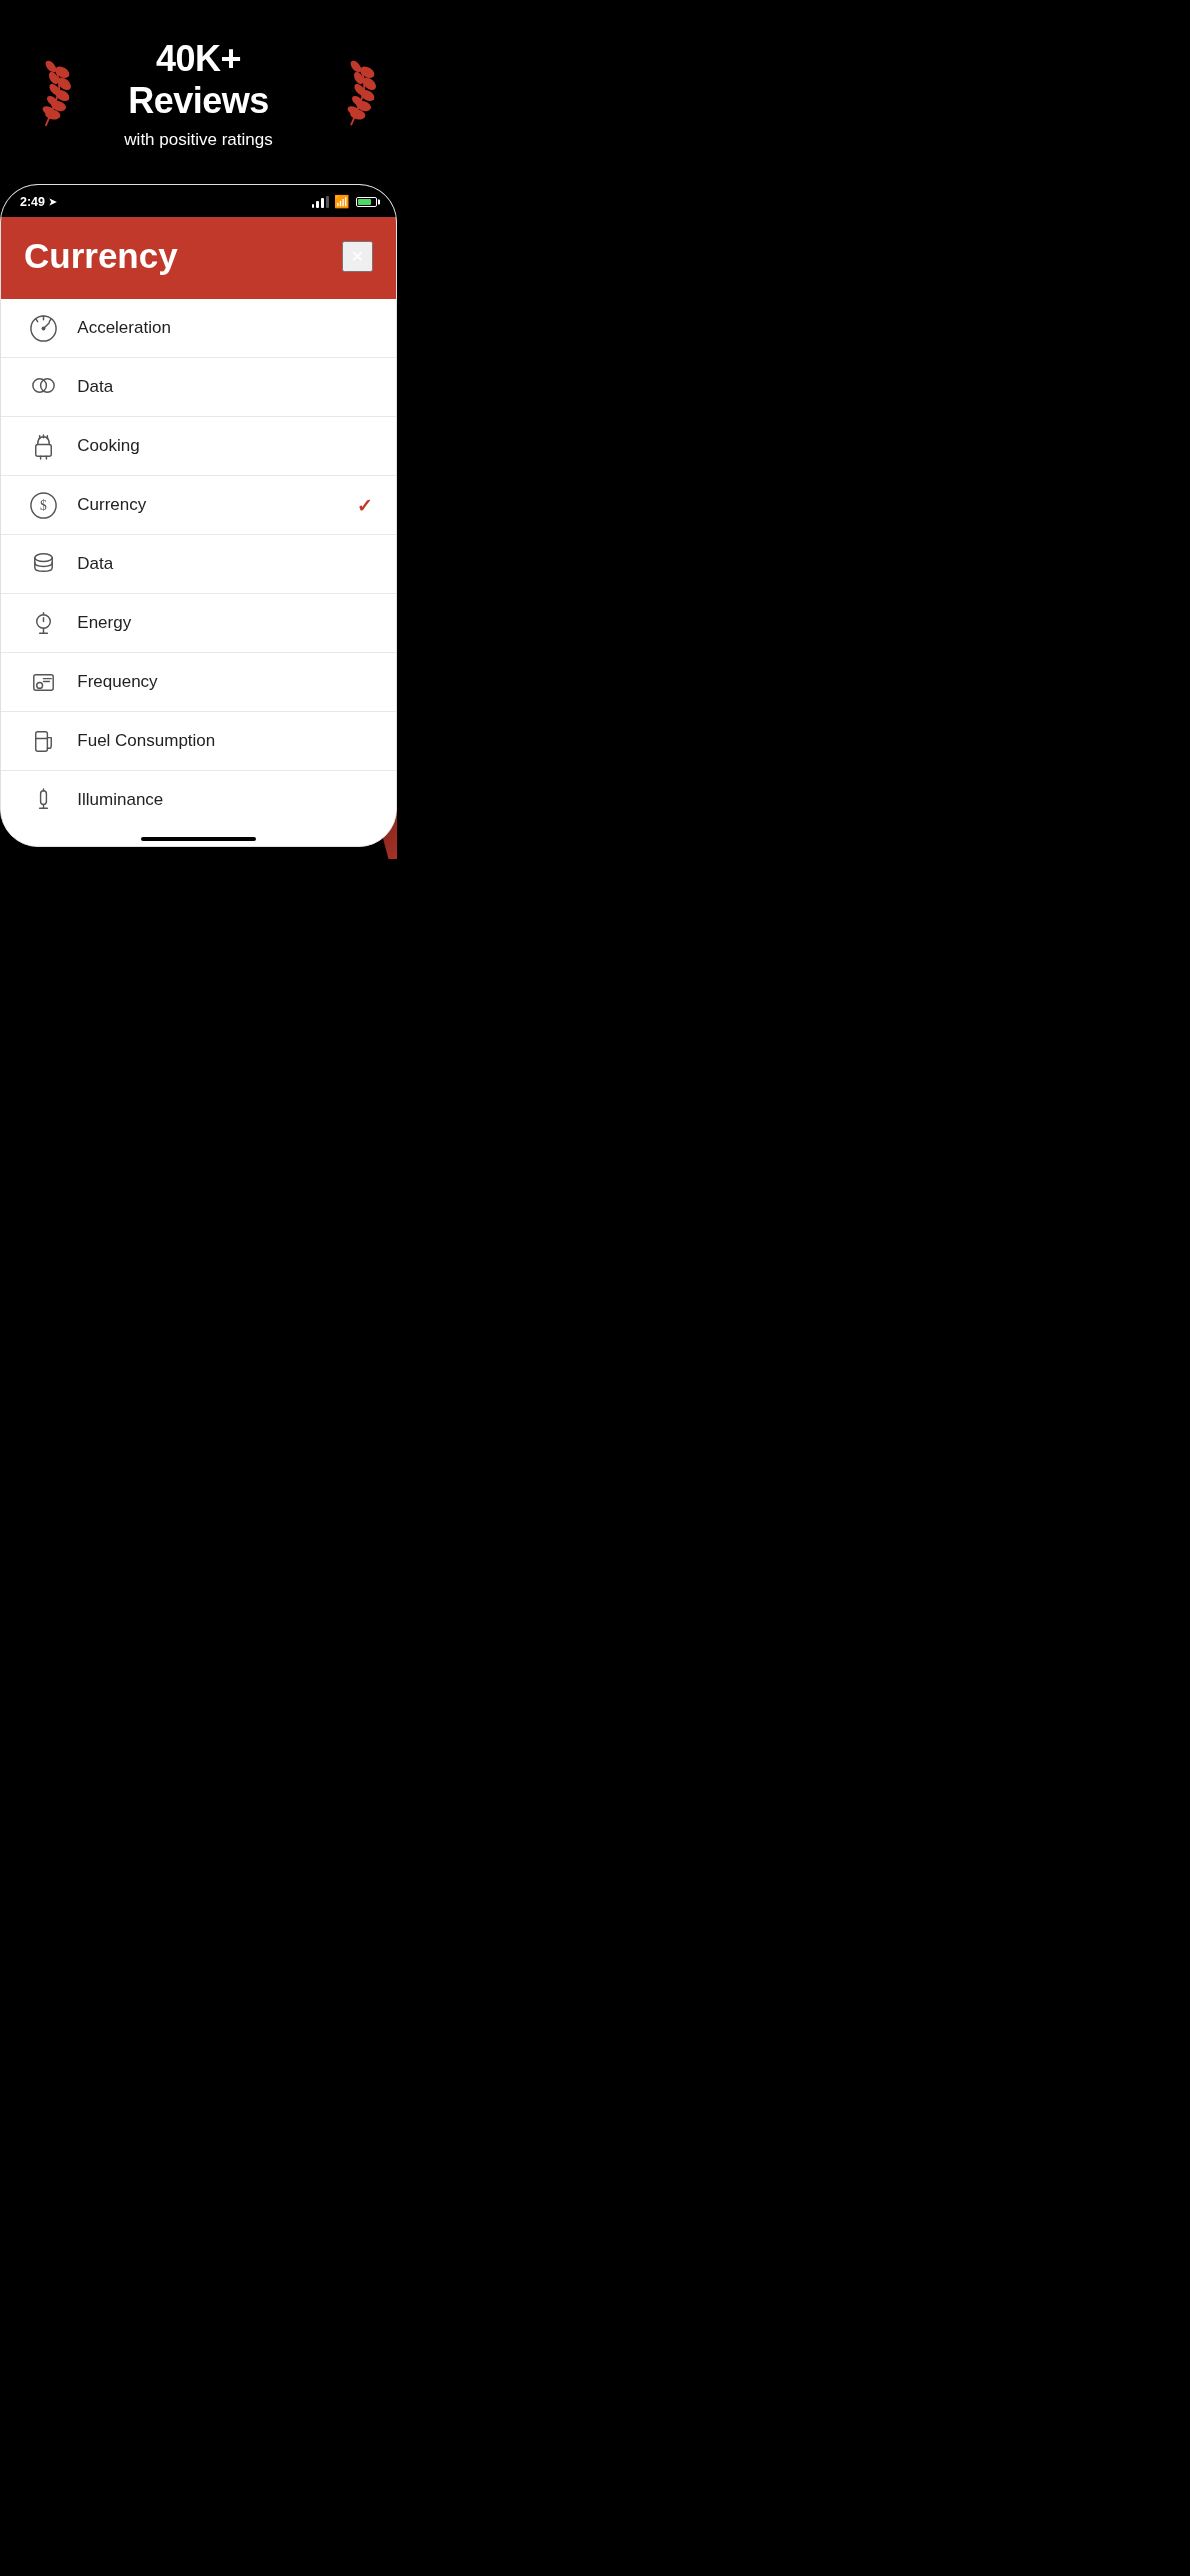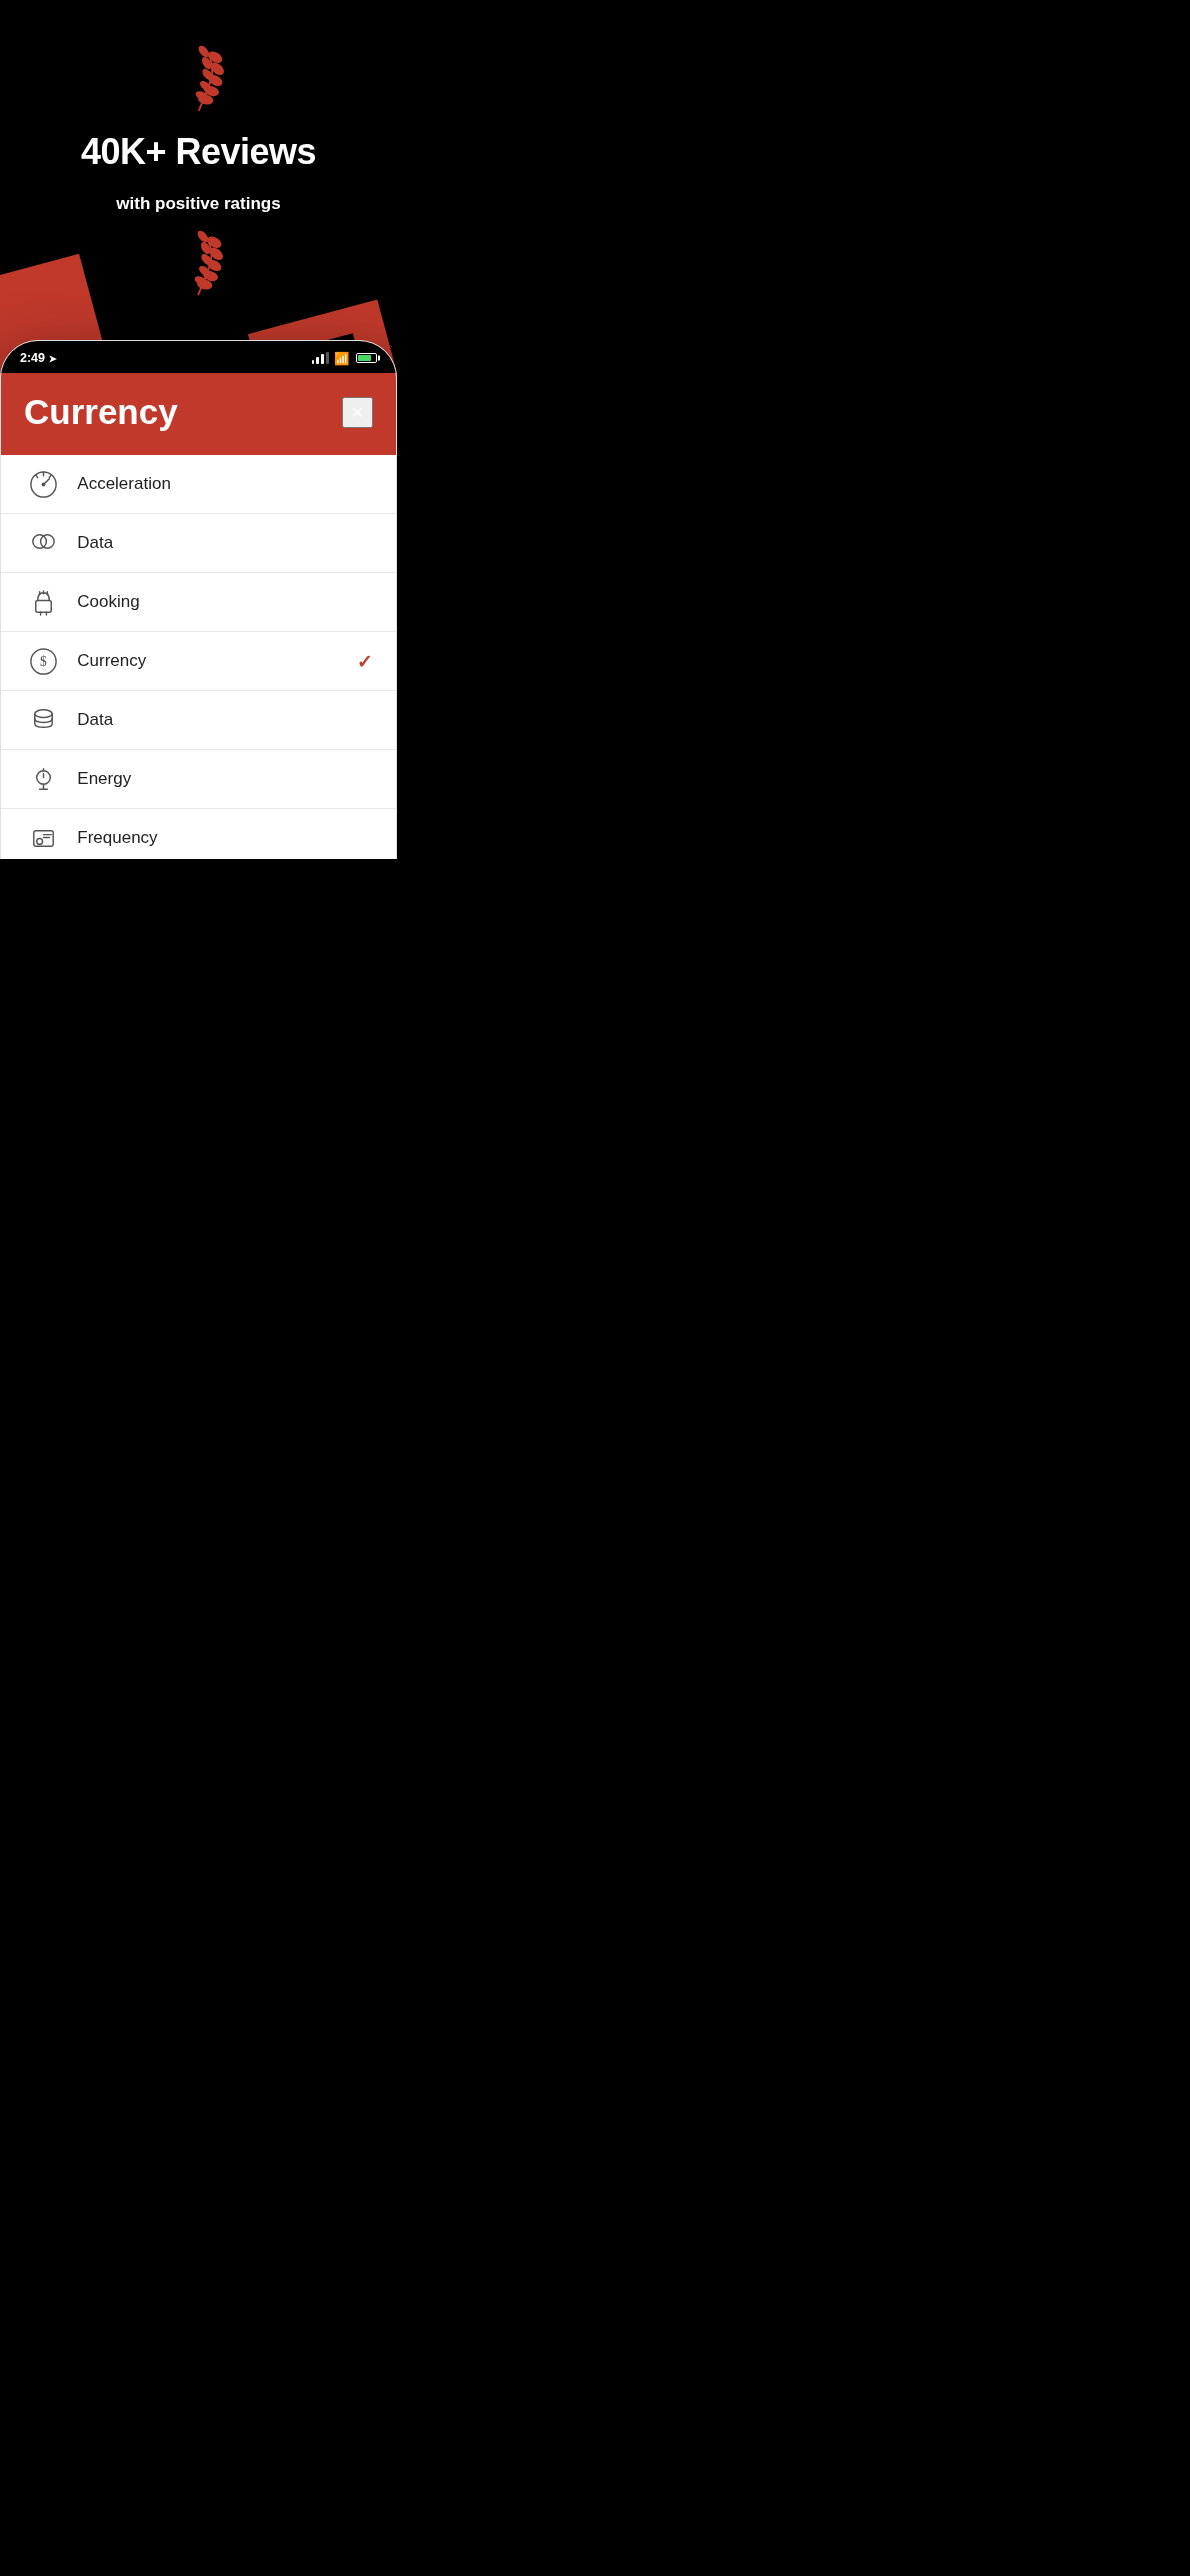--- a/index.html
+++ b/index.html
@@ -57,21 +57,20 @@
       flex-direction: column;
       align-items: center;
     }
 
     .laurel-row {
       display: flex;
       align-items: center;
       justify-content: center;
       gap: 9.6px;
       margin-bottom: 4.8px;
-      flex-direction: column;
     }
 
     .laurel {
       color: #c0392b;
       font-size: 40px;
       line-height: 1;
     }
 
     .laurel-left {
       transform: scaleX(-1);
@@ -80,22 +79,22 @@
     .reviews-title {
       color: #fff;
       font-size: 36px;
       font-weight: 800;
       letter-spacing: -0.5px;
     }
 
     .reviews-subtitle {
       color: #fff;
       font-size: 17px;
-      font-weight: 700;
-      margin-top: 21px;
+      font-weight: 400;
+      margin-top: 8px;
     }
 
     
     .phone-mockup {
       position: relative;
       z-index: 2;
       margin: 0 auto;
       width: 397px;
       background: #fff;
       border-radius: 38px;

